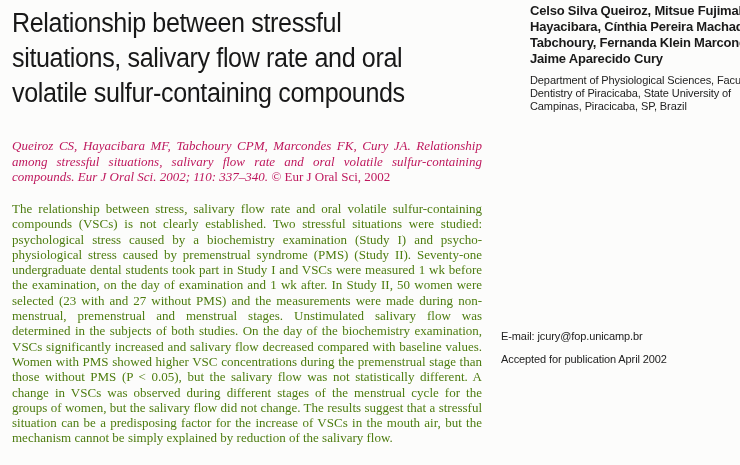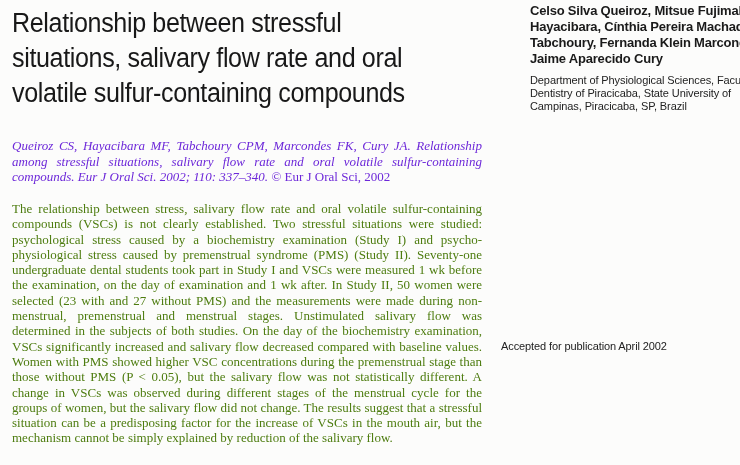--- a/index.html
+++ b/index.html
@@ -35,21 +35,21 @@
   }
   .citation {
     position: absolute;
     left: 12px;
     top: 138px;
     width: 470px;
     font-family: "Liberation Serif", serif;
     font-size: 13px;
     line-height: 15.5px;
     text-align: justify;
-    color: #6d28d9;
+    color: #be185d;
   }
   .citation .cit-italic { font-style: italic; }
   .citation .cit-copyright { font-style: normal; }
   .abstract {
     position: absolute;
     left: 12px;
     top: 201px;
     width: 470px;
     font-family: "Liberation Serif", serif;
     font-size: 13px;
@@ -110,17 +110,18 @@
 
   <p class="abstract">The relationship between stress, salivary flow rate and oral volatile sulfur-containing compounds (VSCs) is not clearly established. Two stressful situations were studied: psychological stress caused by a biochemistry examination (Study I) and psycho-physiological stress caused by premenstrual syndrome (PMS) (Study II). Seventy-one undergraduate dental students took part in Study I and VSCs were measured 1 wk before the examination, on the day of examination and 1 wk after. In Study II, 50 women were selected (23 with and 27 without PMS) and the measurements were made during non-menstrual, premenstrual and menstrual stages. Unstimulated salivary flow was determined in the subjects of both studies. On the day of the biochemistry examination, VSCs significantly increased and salivary flow decreased compared with baseline values. Women with PMS showed higher VSC concentrations during the premenstrual stage than those without PMS (P &lt; 0.05), but the salivary flow was not statistically different. A change in VSCs was observed during different stages of the menstrual cycle for the groups of women, but the salivary flow did not change. The results suggest that a stressful situation can be a predisposing factor for the increase of VSCs in the mouth air, but the mechanism cannot be simply explained by reduction of the salivary flow.</p>
 
   <div class="right-top">
     <div class="authors">Celso Silva Queiroz, Mitsue Fujimaki Hayacibara, Cínthia Pereira Machado Tabchoury, Fernanda Klein Marcondes, Jaime Aparecido Cury</div>
     <div class="affiliation">Department of Physiological Sciences, Faculty of Dentistry of Piracicaba, State University of Campinas, Piracicaba, SP, Brazil</div>
   </div>
 
   <div class="contact-block">
     <div class="group">
+      <span class="line">E-mail: jcury@fop.unicamp.br</span>
     </div>
     <div class="group">Accepted for publication April 2002</div>
   </div>
 
 </div>
 
 </body></html>

